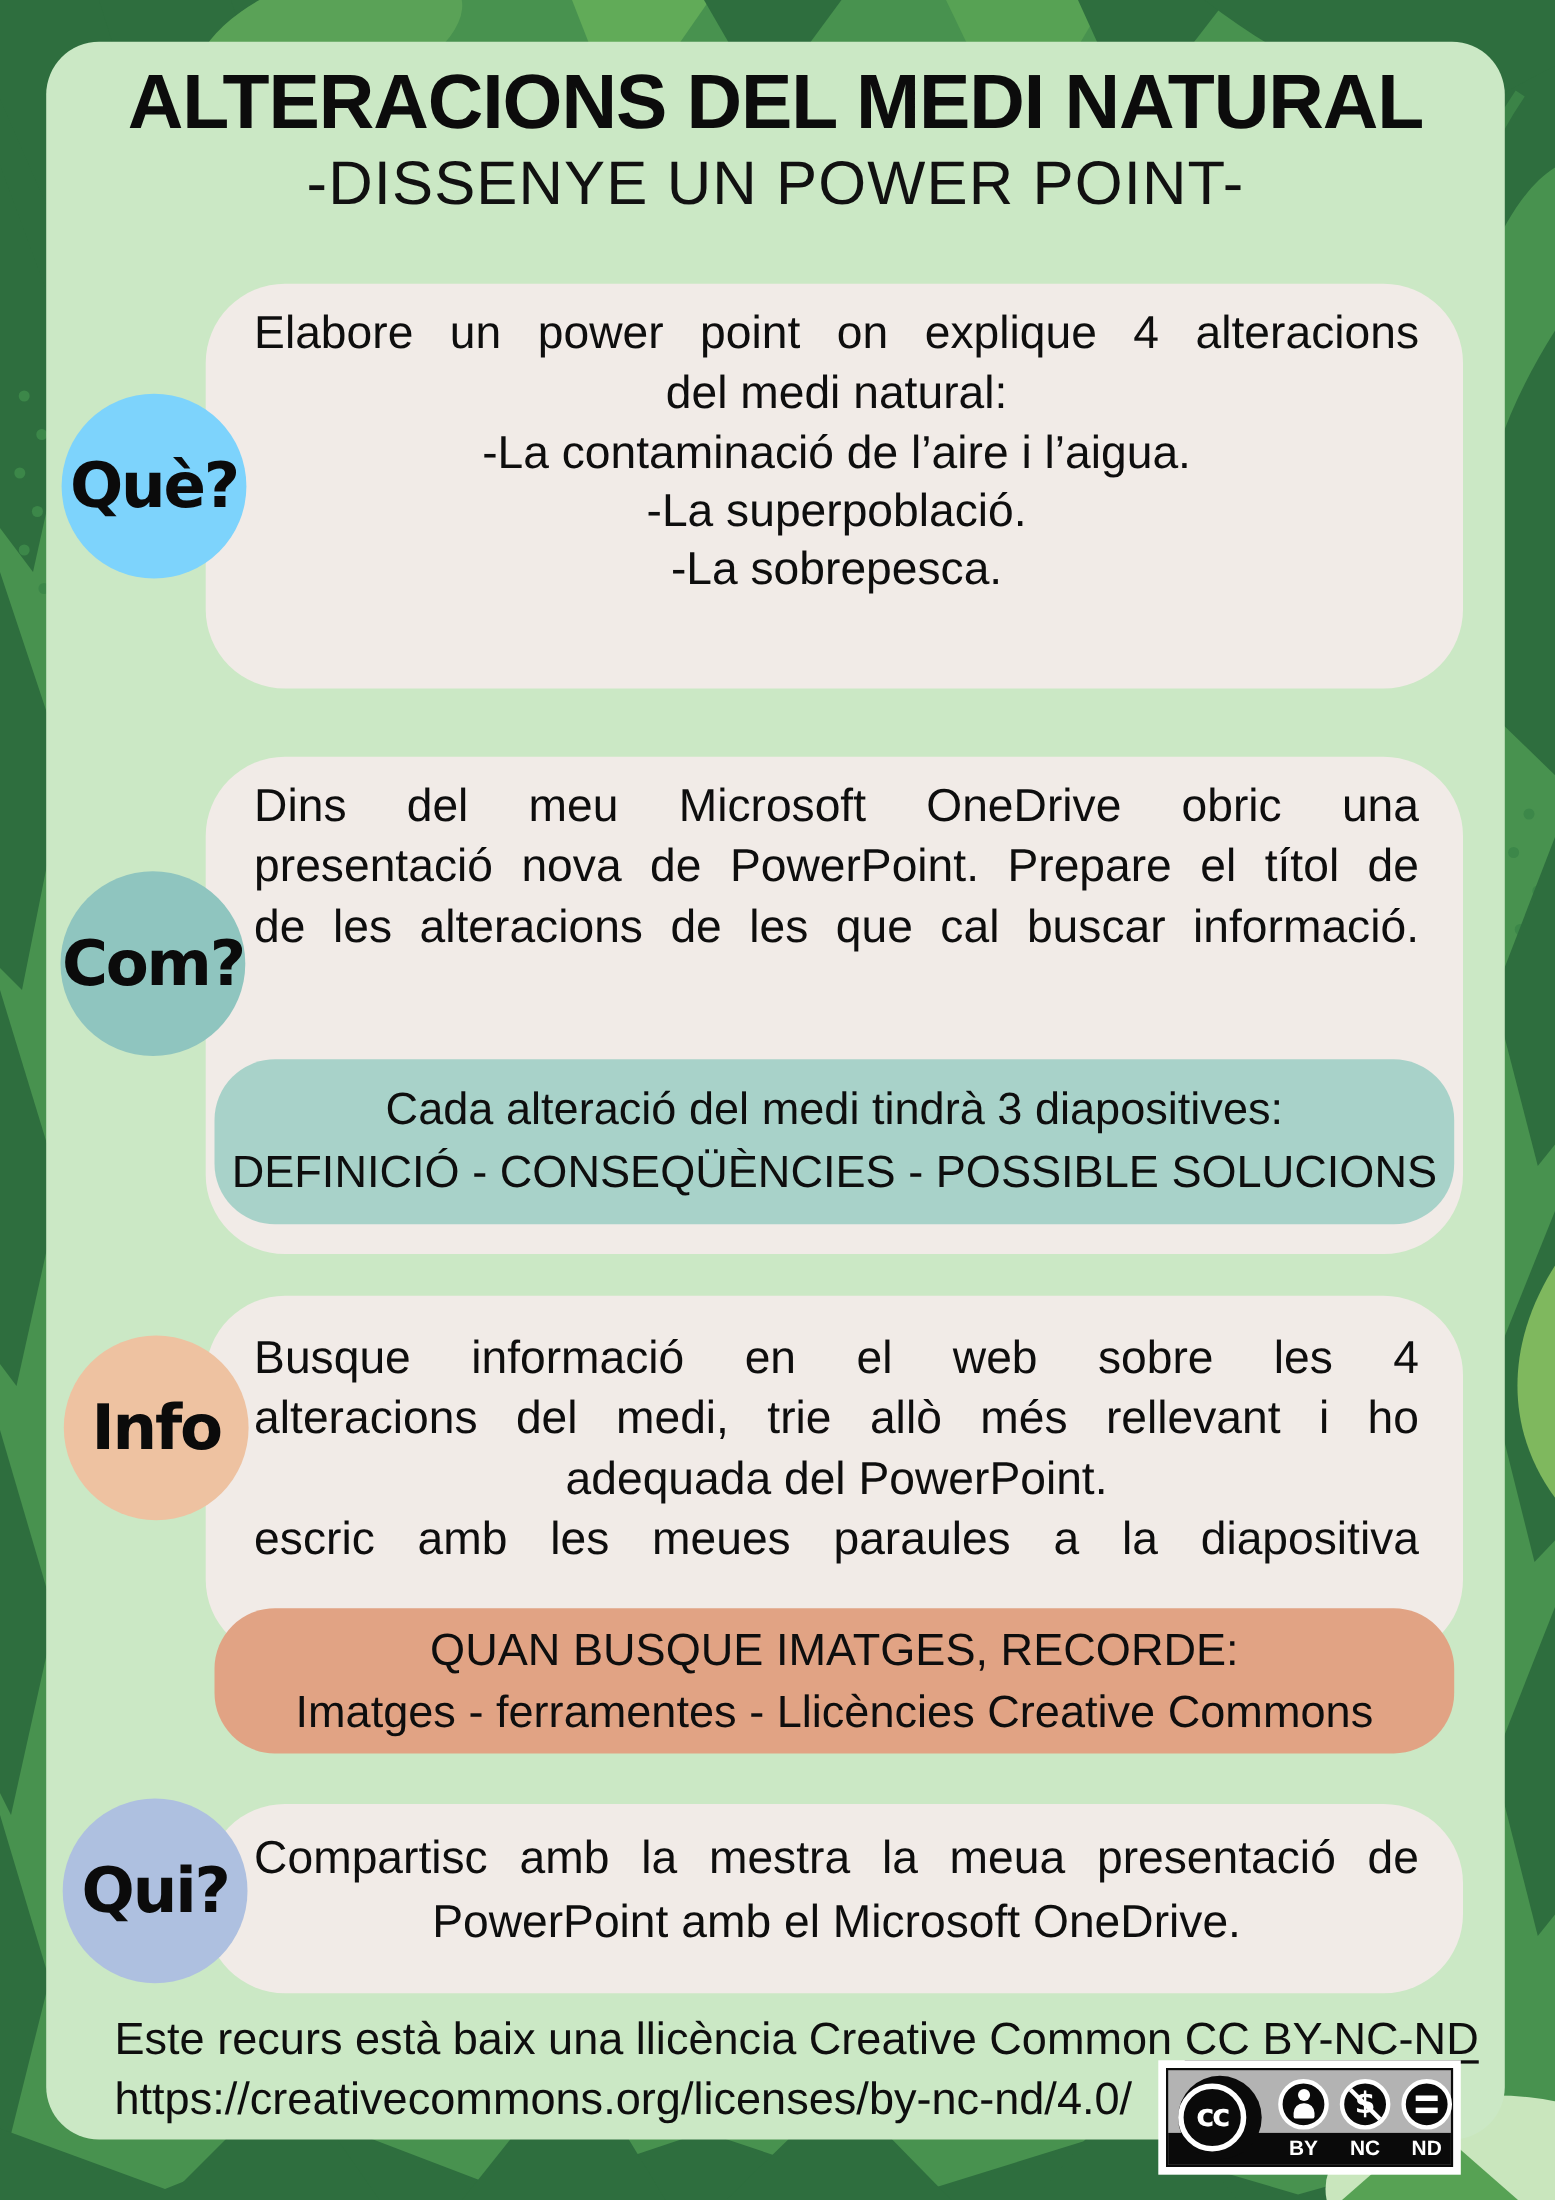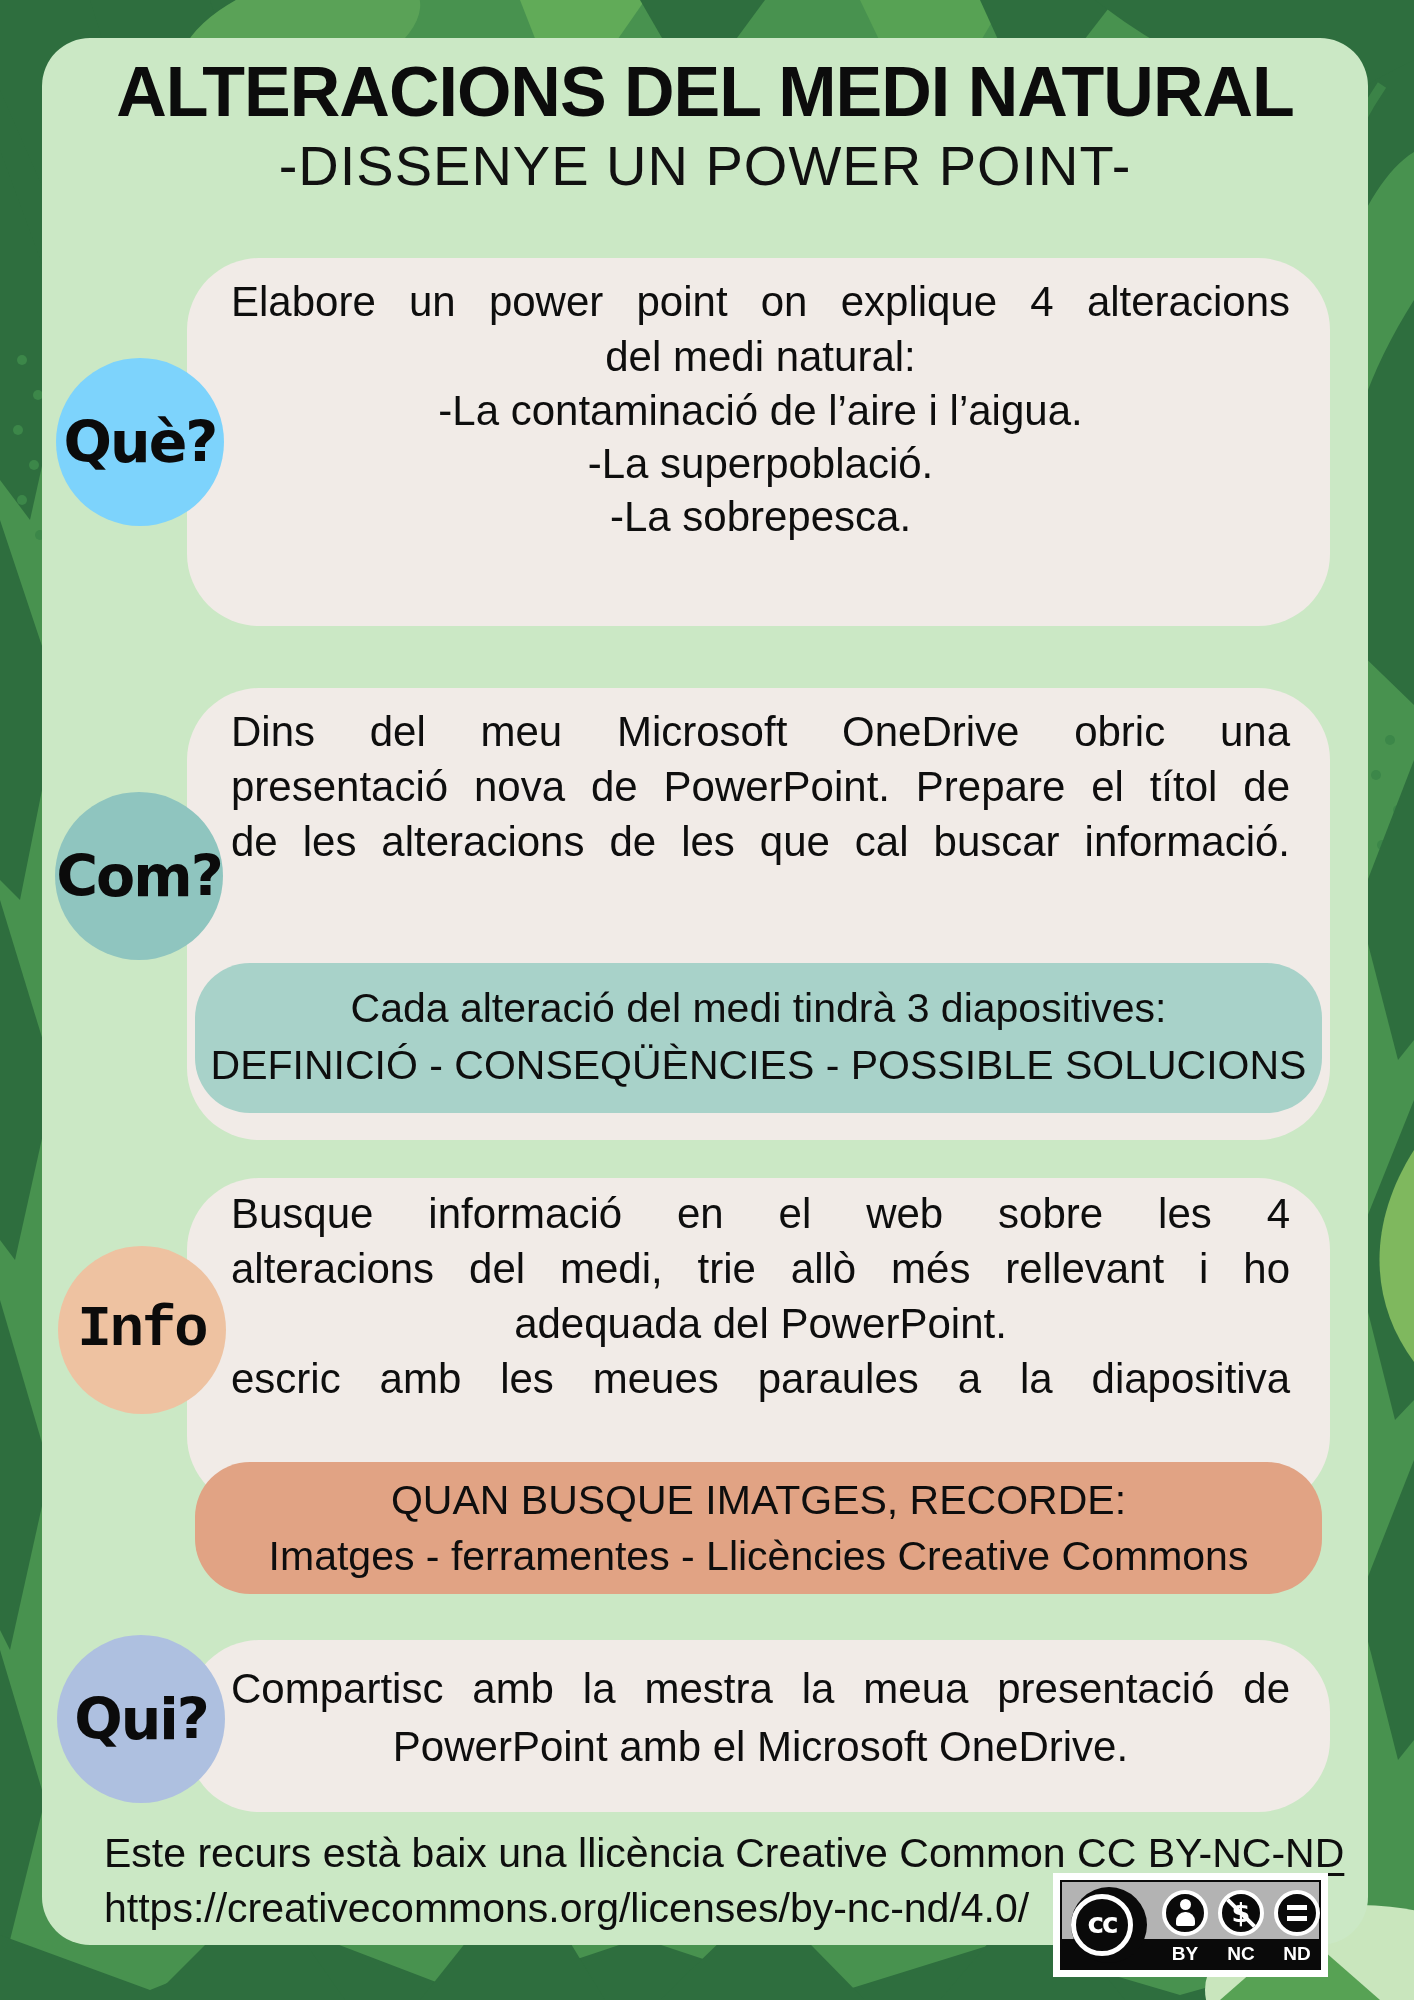--- a/index.html
+++ b/index.html
@@ -20,21 +20,21 @@
   .subtitle{
     position:absolute;left:0;right:0;top:99px;margin:0;text-align:center;
     font-weight:400;font-size:56px;line-height:1.05;letter-spacing:1px;color:#111;
   }
   .card{
     position:absolute;left:145px;width:1143px;border-radius:72px;
     padding:16px 40px 0 44px;z-index:2;color:#0e0e0e;
   }
   .card-que{top:220px;height:368px;}
   .card-com{top:650px;height:452px;}
-  .card-info{top:1140px;height:330px;padding-top:8px;}
+  .card-info{top:1140px;height:330px;padding-top:28px;}
   .card-qui{top:1602px;height:172px;padding-top:20px;}
   .pline{font-size:42px;line-height:55px;white-space:nowrap;}
   .pline.j{white-space:normal;text-align:justify;text-align-last:justify;}
   .pline.l{text-align:center;}
   .card-qui .pline{line-height:58px;}
   .tlist .pline{line-height:53px;}
   .callout{
     position:absolute;left:8px;right:8px;border-radius:55px;
     text-align:center;color:#0e0e0e;
   }
@@ -43,21 +43,21 @@
   .cline{font-size:41px;line-height:57px;}
   .callout-info .cline{line-height:56px;}
   .circle{
     position:absolute;width:168px;height:168px;border-radius:50%;z-index:3;
     display:flex;align-items:center;justify-content:center;
     font-family:"DejaVu Sans", sans-serif;font-weight:700;font-size:57px;
     letter-spacing:-2px;color:#0b0b0b;
   }
   .c-que{left:14px;top:320px;}
   .c-com{left:13px;top:754px;}
-  .c-info{left:16px;top:1208px;font-family:Liberation Mono, monospace;}
+  .c-info{left:16px;top:1176px;}
   .c-qui{left:15px;top:1597px;}
   .license{
     position:absolute;left:62px;top:1788px;width:1275px;
     font-size:41px;line-height:55px;color:#0e0e0e;z-index:2;
   }
   .license a{color:#0e0e0e;text-decoration:underline;text-underline-offset:6px;text-decoration-thickness:3px;}
   
   .badge{
     position:absolute;left:1053px;top:1873px;width:275px;height:104px;
     background:#ffffff;z-index:6;padding:7px;

